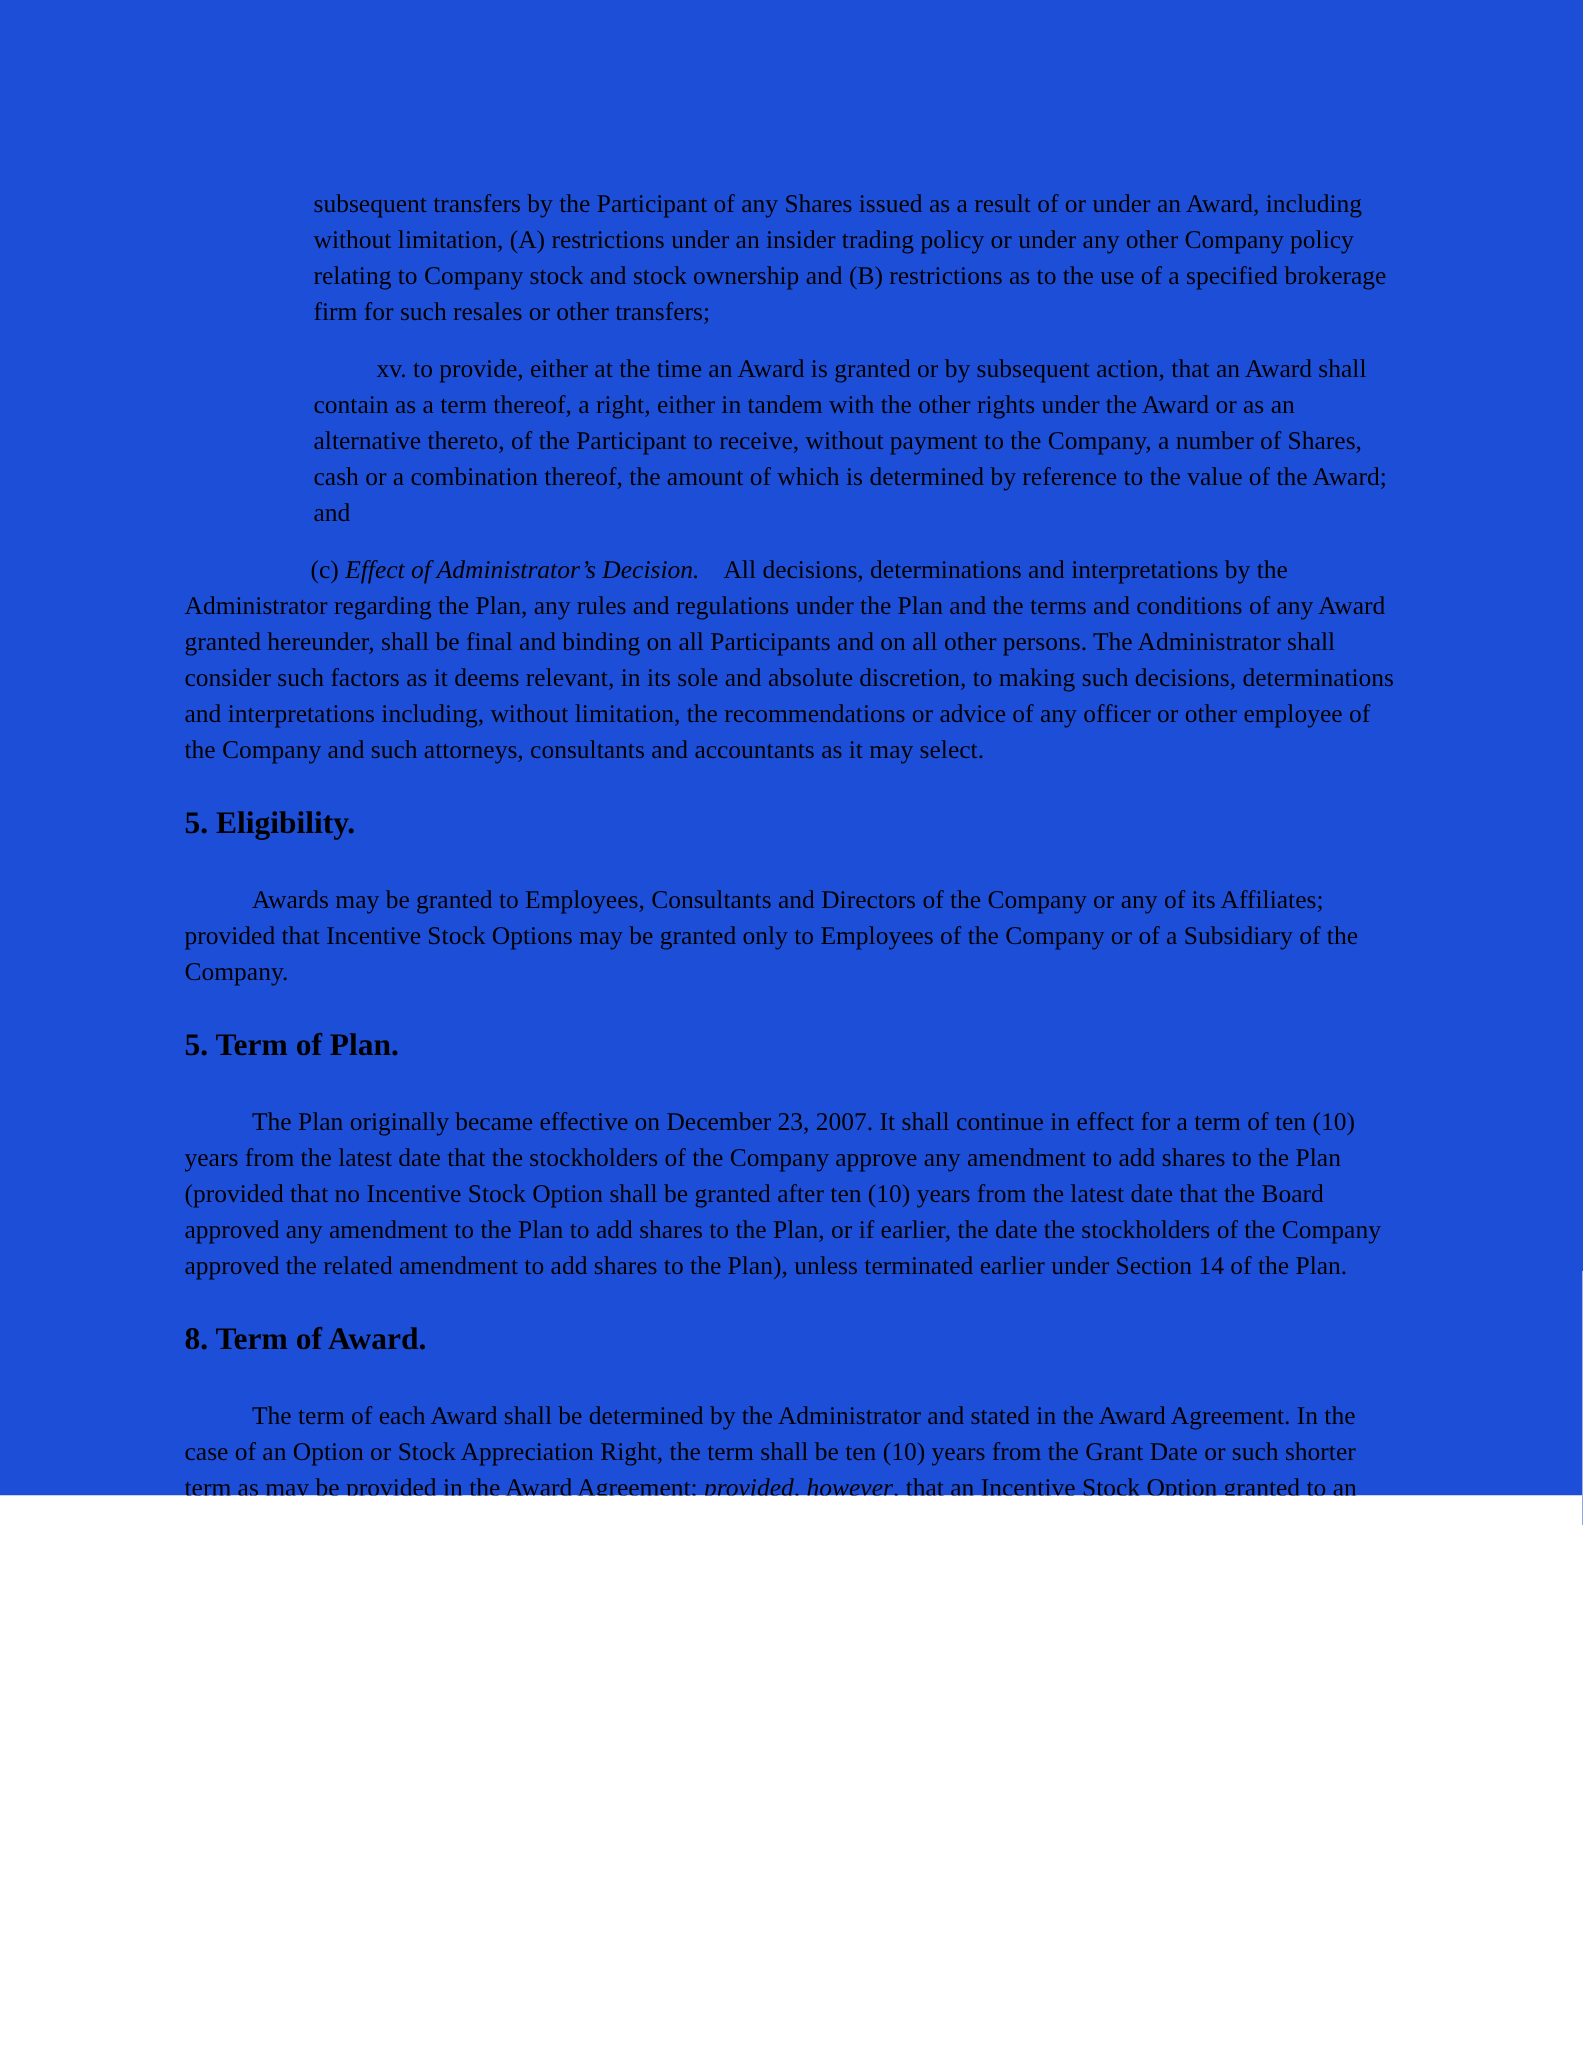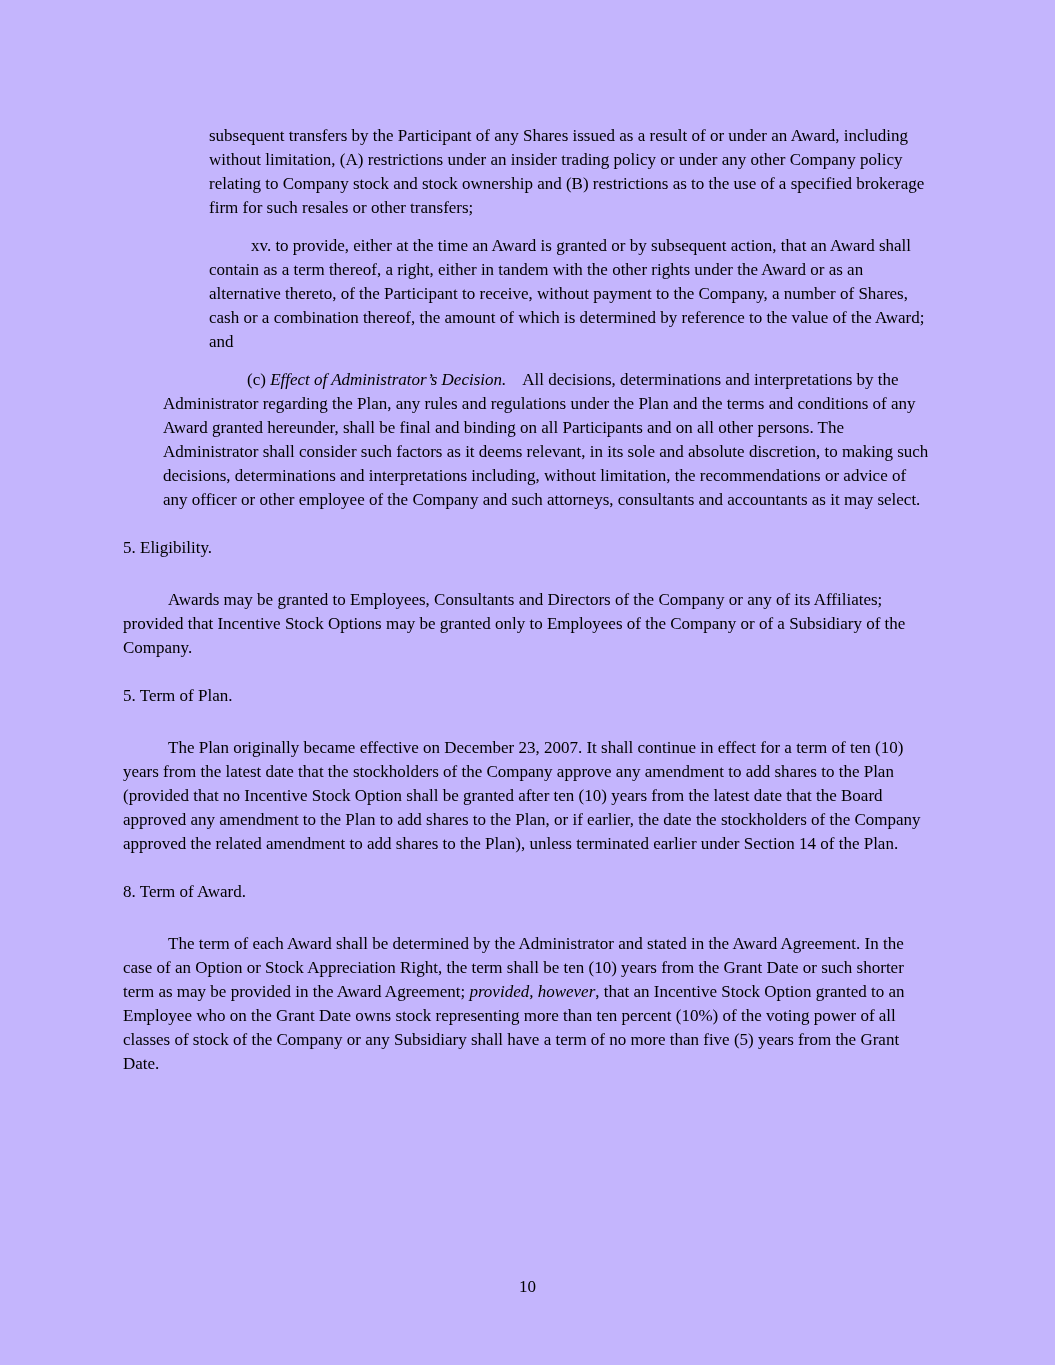--- a/index.html
+++ b/index.html
@@ -3,23 +3,23 @@
 <meta charset="utf-8">
 <style>
   html, body {
     margin: 0;
     padding: 0;
     background: #ffffff;
   }
   .page {
     position: relative;
     width: 1055px;
-    height: 1365px;
+    height: 997px;
     margin: 0 auto;
-    background: #c4b5fd;
+    background: #1d4ed8;
     box-sizing: border-box;
     font-family: "Liberation Serif", "DejaVu Serif", serif;
     font-size: 17px;
     line-height: 24px;
     color: #000000;
   }
   .content {
     position: absolute;
     top: 124px;
     left: 123px;
@@ -33,30 +33,29 @@
   .indent-block {
     margin-left: 86px;
   }
   
   .first-indent {
     text-indent: 42px;
   }
   
   .hang {
     text-indent: 84px;
-    margin-left: 40px;
   }
   
   .body-indent {
     text-indent: 45px;
     margin-top: 28px;
   }
   .heading {
-    font-weight: normal;
-    font-size: 17px;
+    font-weight: bold;
+    font-size: 21px;
     line-height: 24px;
     margin: 24px 0 12px 0;
   }
   .page-number {
     position: absolute;
     top: 1275px;
     left: 0;
     width: 100%;
     text-align: center;
   }

